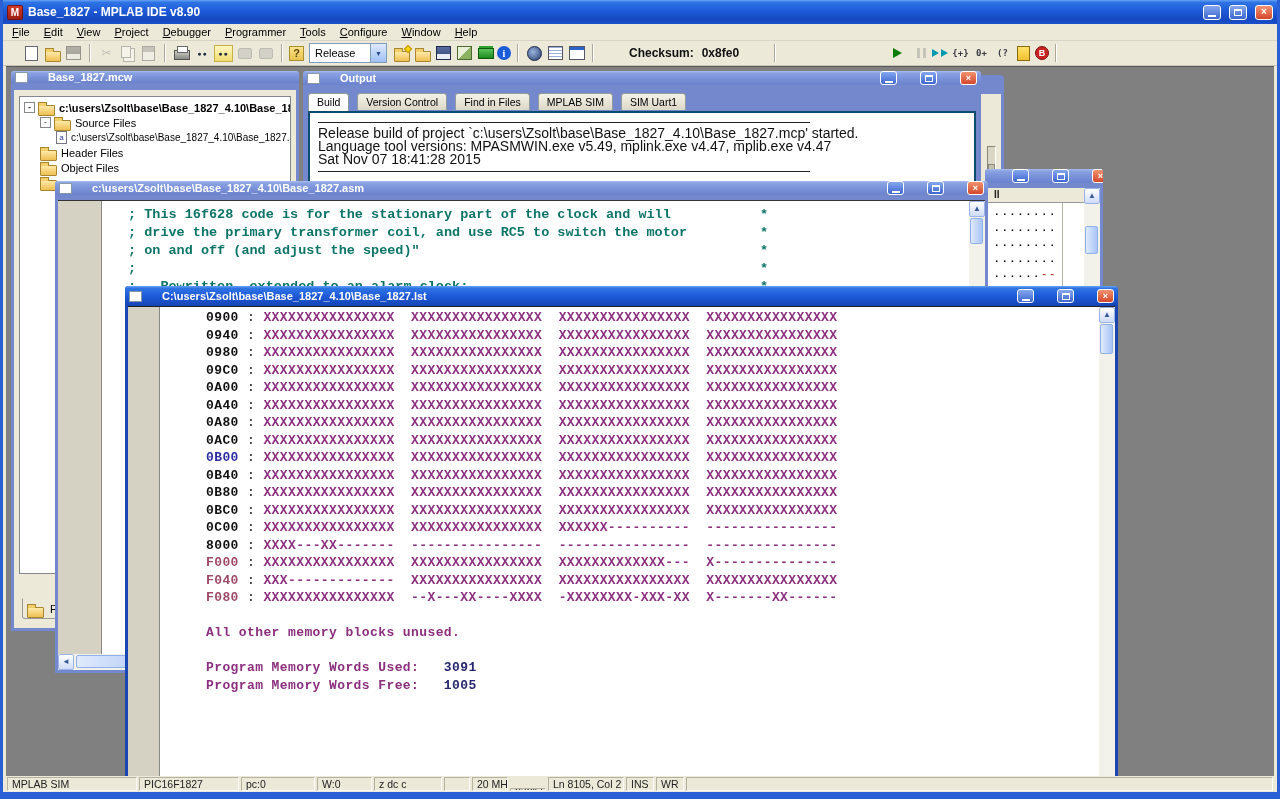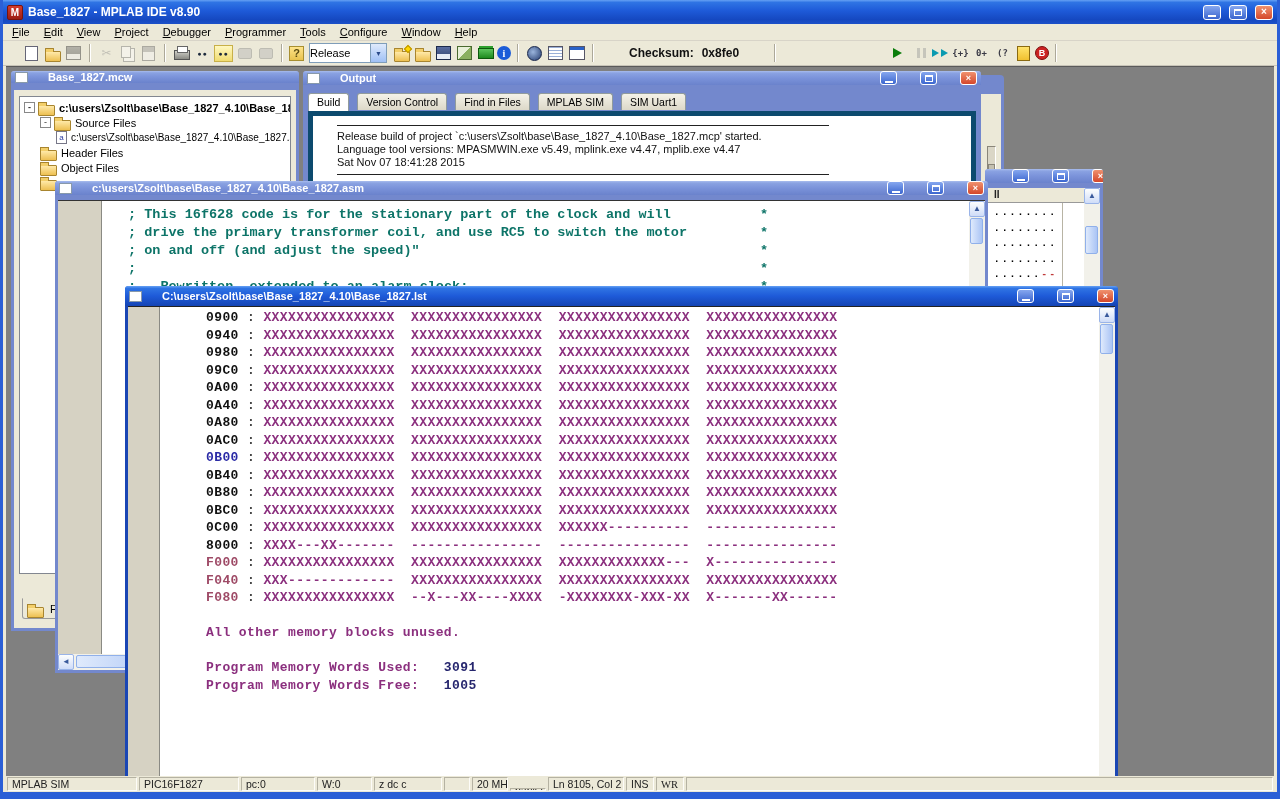--- a/index.html
+++ b/index.html
@@ -43,21 +43,21 @@
   .ic-build-configuration{background:#1b5cd8;border-radius:50%;width:14px;height:14px;color:#fff;font-weight:bold;font-family:"Liberation Serif",serif}
   .ic-program-target::before{content:"";width:13px;height:13px;border-radius:50%;background:radial-gradient(circle at 5px 5px,#9ab4dc,#243c6e);border:1px solid #16244a;display:block}
   .ic-view-memory::before{content:"";width:13px;height:12px;display:block;background:repeating-linear-gradient(0deg,#fff 0 2px,#9ab0d8 2px 3px),#fff;border:1px solid #556}
   .ic-view-watch::before{content:"";width:14px;height:12px;display:block;background:#fff;border:1px solid #556;box-shadow:inset 0 3px 0 #2a62c8}
   .ic-run::before{content:"";display:block;width:0;height:0;border-left:9px solid #0b7d0b;border-top:5px solid transparent;border-bottom:5px solid transparent}
   .ic-halt::before{content:"";display:block;width:3px;height:10px;background:#9a9a94;box-shadow:6px 0 0 #9a9a94}
   .ic-animate::before,.ic-animate::after{content:"";display:inline-block;width:0;height:0;border-left:7px solid #0a9ab0;border-top:4px solid transparent;border-bottom:4px solid transparent;margin:0 1px}
   .ic-step-into,.ic-step-over,.ic-step-out{font-family:"DejaVu Sans Mono",monospace;font-size:9px;font-weight:bold;color:#3a3a46}
   .ic-reset::before{content:"";width:11px;height:13px;background:linear-gradient(#ffe36a,#f0c030);border:1px solid #8a6a10;display:block}
   .ic-breakpoint{background:#cc2222;border-radius:50%;width:14px;height:14px;color:#fff;font-weight:bold;font-size:9px;border:1px solid #7a1010}
-  .combo{width:78px;height:20px;background:#fff;border:1px solid #7f9db9;display:inline-flex;align-items:center;margin:0 4px;font-size:11px}
+  .combo{width:78px;height:20px;background:#fff;border:1px solid #7f9db9;display:inline-flex;align-items:center;padding-left:5px;margin:0 4px;font-size:11px}
   .combo .cbtn{margin-left:auto;width:16px;height:18px;background:linear-gradient(#dfeafc,#9fc0f5);border-left:1px solid #7f9db9;color:#2a4a8a;font-size:7px;display:flex;align-items:center;justify-content:center}
   .checksum{display:flex;align-items:center;gap:8px;font-size:12px;font-weight:bold;color:#111;padding:0 30px}
   
   #mdi{position:absolute;left:3px;right:3px;top:66px;bottom:23px;background:#808080;overflow:hidden;border-top:1px solid #5a5a5a}
   .win{position:absolute;border-radius:4px 4px 0 0}
   .win .tb{position:absolute;left:0;right:0;top:0;display:flex;align-items:center;gap:20px;padding:0 4px;color:#fff;font-weight:bold;font-size:11px;white-space:nowrap;overflow:hidden;border-radius:3px 3px 0 0}
   .win.inactive{background:#7388cd}
   .win.inactive .tb{background:linear-gradient(180deg,#a8bced 0%,#8aa2e2 15%,#7b93da 50%,#6a82cc 100%)}
   .win.active{background:#1a46b4}
   .win.active .tb{background:linear-gradient(180deg,#66a1f4 0%,#2f74e4 12%,#1e5ad8 50%,#1444b4 100%)}
@@ -73,21 +73,21 @@
   .exp{width:11px;height:11px;border:1px solid #888;background:#fff;font-size:9px;line-height:8px;text-align:center;margin-right:3px;color:#333;flex:0 0 auto}
   .tfold{position:relative;width:17px;height:13px;margin-right:4px;flex:0 0 auto}
   .tfold::before{content:"";position:absolute;left:0;top:4px;width:15px;height:9px;background:linear-gradient(#ffe9a8,#edc052);border:1px solid #a8852f;border-radius:1px}
   .tfold::after{content:"";position:absolute;left:0;top:1px;width:7px;height:3px;background:#f3cf6a;border:1px solid #a8852f;border-bottom:none}
   .tpage{width:11px;height:13px;background:#fff;border:1px solid #778;margin-right:4px;font-size:8px;color:#2a3aa0;text-align:center;line-height:12px;flex:0 0 auto}
   .filestab{position:absolute;left:8px;top:508px;width:52px;height:21px;background:#ece9d8;border:1px solid #999;border-top:1px solid #ece9d8;border-radius:0 0 3px 3px;display:flex;align-items:center;gap:3px;padding:0 4px;overflow:hidden}
   
   .otabs{position:absolute;left:5px;top:22px;height:17px;display:flex;align-items:flex-end;gap:8px}
   .otab{padding:2px 8px 2px;border:1px solid #919b9c;border-bottom:none;border-radius:3px 3px 0 0;background:linear-gradient(#f4f2e8,#dcd8c8);font-size:10.5px}
   .otab.on{background:#fff;padding-bottom:3px;position:relative;top:1px}
-  .obody{position:absolute;left:5px;right:5px;top:40px;bottom:5px;background:#fff;border:5px solid #0c4a6e;overflow:hidden;padding:4px 24px;font-size:11px;color:#111}
+  .obody{position:absolute;left:5px;right:5px;top:40px;bottom:5px;background:#fff;border:2px solid #0c4a6e;overflow:hidden;padding:4px 8px;font-size:14px;color:#111}
   .obody .rule{width:492px;border-top:1px solid #222;margin:5px 0 4px}
   .obody .oline{line-height:13px;white-space:nowrap}
   
   .gutter{position:absolute;left:0;top:0;bottom:16px;width:44px;background:#d6d2c3;border-right:1px solid #8a8a84}
   .codearea{position:absolute;left:44px;right:16px;top:0;bottom:16px;background:#fff;overflow:hidden}
   .asmtext{padding:5px 0 0 26px;font-family:"Liberation Mono","DejaVu Sans Mono",monospace;font-size:13.5px;font-weight:bold;color:#0d7468;white-space:pre;line-height:18px}
   .lsttext{padding:2px 0 0 46px;font-family:"Liberation Mono","DejaVu Sans Mono",monospace;font-size:13px;font-weight:bold;letter-spacing:.4px;white-space:pre;line-height:17.5px}
   .lst-k{color:#111}.lst-b{color:#2b2ba6}.lst-f{color:#9e4a66}.lst-x{color:#8b2f7e}.lst-sep{color:#444}
   .lst-lbl{color:#8b2f7e}.lst-val{color:#26266e}
   
@@ -374,17 +374,17 @@
       <div class="spane" style="width: 130px;">MPLAB SIM</div>
       <div class="spane" style="width: 100px;">PIC16F1827</div>
       <div class="spane" style="width: 74px;">pc:0</div>
       <div class="spane" style="width: 55px;">W:0</div>
       <div class="spane" style="width: 68px;">z dc c</div>
       <div class="spane" style="width: 26px;"></div>
       <div class="spane" style="width: 36px;">20 MHz</div>
       <div class="spane" style="width: 36px; margin-top: 12px;">bank 0</div>
       <div class="spane" style="width: 76px;">Ln 8105, Col 2</div>
       <div class="spane" style="width: 28px;">INS</div>
-      <div class="spane" style="width: 28px; font-family: Liberation Serif, serif;">WR</div>
+      <div class="spane" style="width: 28px;">WR</div>
       <div class="spane" style="flex: 1 1 0%;"></div>
     </div>
   <div id="bottomband"></div>
 </div>
 
 </body></html>

